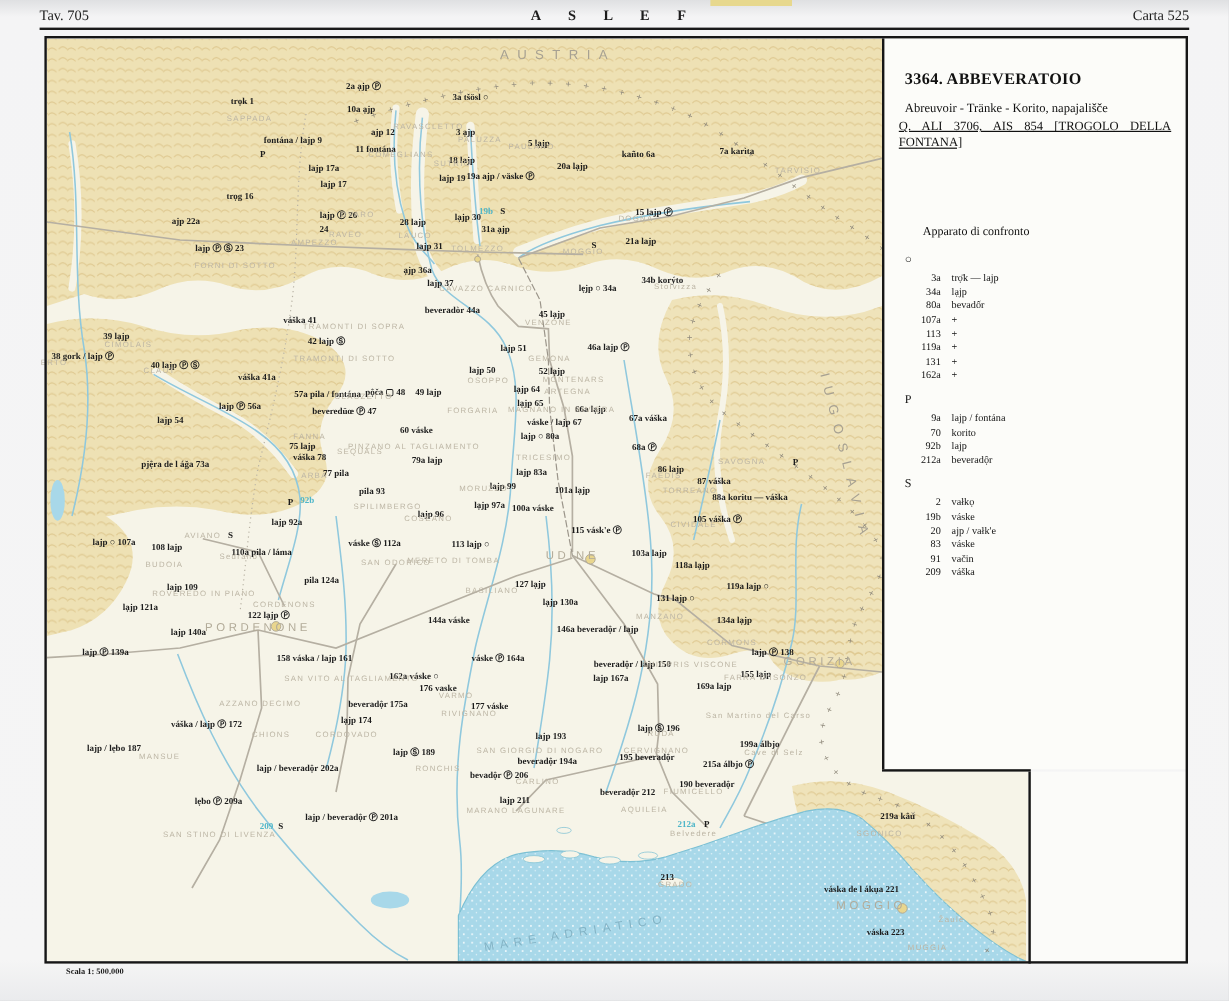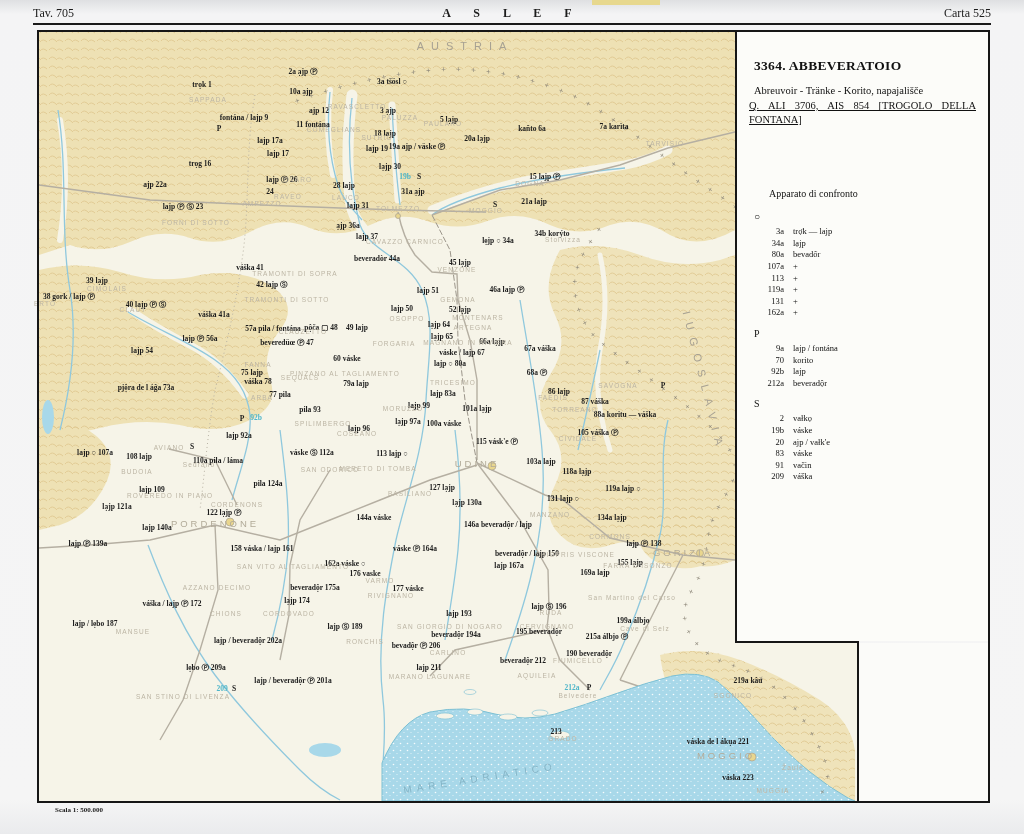--- a/index.html
+++ b/index.html
@@ -178,21 +178,21 @@
       <span class="pt" style="left: 388px; top: 110px;">3 ạjp</span>
       <span class="pt" style="left: 449px; top: 119px;">5 lạjp</span>
       <span class="pt" style="left: 385px; top: 133px;">18 lajp</span>
       <span class="pt" style="left: 270px; top: 140px;">lajp 17a</span>
       <span class="pt" style="left: 278px; top: 153px;">lajp 17</span>
       <span class="pt" style="left: 417px; top: 147px;">19a ajp / väske Ⓟ</span>
       <span class="pt" style="left: 477px; top: 138px;">20a lạjp</span>
       <span class="pt" style="left: 377px; top: 148px;">lajp 19</span>
       <span class="pt cy" style="left: 405px; top: 176px;">19b</span>
       <span class="pt" style="left: 419px; top: 176px;">S</span>
-      <span class="pt" style="left: 366px; top: 166px; padding-left: 48px;">lạjp 30</span>
+      <span class="pt" style="left: 366px; top: 181px; padding-left: 48px;">lạjp 30</span>
       <span class="pt" style="left: 413px; top: 191px;">31a ạjp</span>
       <span class="pt" style="left: 358px; top: 205px;">lajp 31</span>
       <span class="pt" style="left: 495px; top: 204px;">S</span>
       <span class="pt" style="left: 344px; top: 185px;">28 lajp</span>
       <span class="pt" style="left: 532px; top: 128px;">kañto 6a</span>
       <span class="pt" style="left: 614px; top: 126px;">7a karìta</span>
       <span class="pt" style="left: 545px; top: 177px;">15 lajp Ⓟ</span>
       <span class="pt" style="left: 534px; top: 201px;">21a lajp</span>
       <span class="pt" style="left: 97px; top: 280px;">39 lạjp</span>
       <span class="pt" style="left: 69px; top: 297px;">38 gork / lajp Ⓟ</span>
@@ -270,21 +270,21 @@
       <span class="pt" style="left: 623px; top: 488px;">119a lajp ○</span>
       <span class="pt" style="left: 563px; top: 498px;">131 lajp ○</span>
       <span class="pt" style="left: 612px; top: 517px;">134a lạjp</span>
       <span class="pt" style="left: 527px; top: 553px;">beveradộr / lajp 150</span>
       <span class="pt" style="left: 509px; top: 565px;">lajp 167a</span>
       <span class="pt" style="left: 644px; top: 544px;">lajp Ⓟ 138</span>
       <span class="pt" style="left: 630px; top: 562px;">155 lạjp</span>
       <span class="pt" style="left: 595px; top: 572px;">169a lajp</span>
       <span class="pt" style="left: 172px; top: 604px;">váška / lajp Ⓟ 172</span>
       <span class="pt" style="left: 95px; top: 623px;">lajp / lẹbo 187</span>
-      <span class="pt" style="left: 182px; top: 668px; margin-left: 24px;">lẹbo Ⓟ 209a</span>
+      <span class="pt" style="left: 182px; top: 668px;">lẹbo Ⓟ 209a</span>
       <span class="pt cy" style="left: 222px; top: 688px;">209</span>
       <span class="pt" style="left: 234px; top: 688px;">S</span>
       <span class="pt" style="left: 248px; top: 640px;">lajp / beveradộr 202a</span>
       <span class="pt" style="left: 315px; top: 587px;">beveradộr 175a</span>
       <span class="pt" style="left: 297px; top: 600px;">lạjp 174</span>
       <span class="pt" style="left: 345px; top: 627px;">lajp Ⓢ 189</span>
       <span class="pt" style="left: 408px; top: 588px;">177 váske</span>
       <span class="pt" style="left: 459px; top: 613px;">lajp 193</span>
       <span class="pt" style="left: 456px; top: 634px;">beveradộr 194a</span>
       <span class="pt" style="left: 416px; top: 646px;">bevadộr Ⓟ 206</span>

